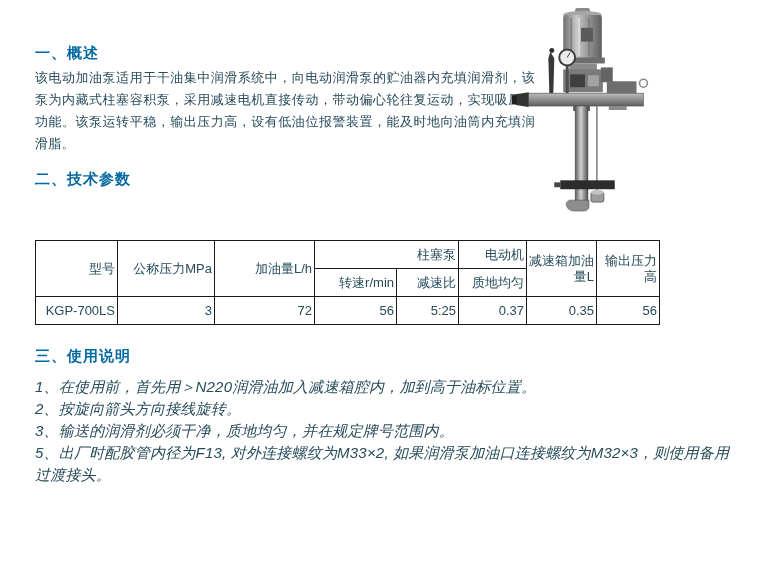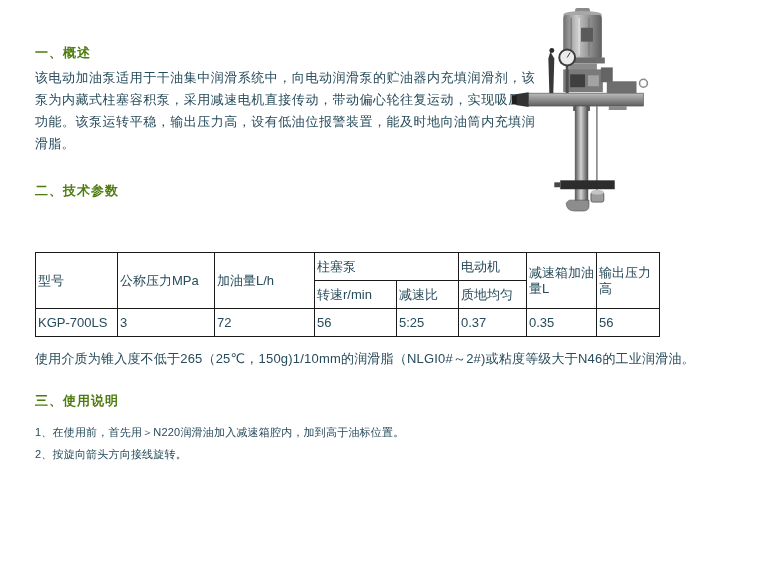--- a/index.html
+++ b/index.html
@@ -3,40 +3,40 @@
 <meta charset="utf-8">
 <style>
   html,body{margin:0;padding:0;}
   body{
     width:757px;height:580px;background:#ffffff;position:relative;overflow:hidden;
     font-family:"Liberation Sans","DejaVu Sans",sans-serif;
     color:#274b5b;
   }
   .page{padding:44px 0 0 35px;width:700px;}
   .section-heading{
-    font-size:13px;font-weight:700;color:#4d7c0f;margin:0;line-height:18px;
+    font-size:15px;font-weight:700;color:#0369a1;margin:0;line-height:18px;
     letter-spacing:1px;
   }
   .overview-body{
     width:500px;font-size:13px;line-height:22px;margin:5px 0 0 0;
     text-align:justify;letter-spacing:0.3px;
   }
-  #tech-heading{margin-top:27px;}
+  #tech-heading{margin-top:15px;}
   table.params{
     border-collapse:collapse;table-layout:fixed;width:624px;margin-top:52px;
     font-size:13px;color:#274b5b;
   }
   table.params th,table.params td{
-    border:1px solid #1a1a1a;text-align:left;vertical-align:middle;
+    border:1px solid #1a1a1a;text-align:right;vertical-align:middle;
     font-weight:400;padding:1px 2px;height:25px;line-height:16px;
   }
   .note{font-size:13px;line-height:22px;margin:11px 0 0 0;letter-spacing:0.2px;}
   #usage-heading{margin-top:22px;}
   .usage-list{margin:11px 0 0 0;padding:0;list-style:none;}
-  .usage-list li{font-size:11px;line-height:22px;letter-spacing:0.2px;}
+  .usage-list li{font-size:15px;line-height:22px;letter-spacing:0.2px;font-style:italic;}
   .pump-photo{position:absolute;left:510px;top:6px;}
 </style>
 </head>
 <body>
 
 <svg class="pump-photo" width="152" height="208" viewBox="0 0 150 210" aria-hidden="true">
   <defs>
     <linearGradient id="motorGrad" x1="0" y1="0" x2="1" y2="0">
       <stop offset="0" stop-color="#6f6f6f"></stop>
         <stop offset="0.35" stop-color="#c9c9c9"></stop>
@@ -142,22 +142,23 @@
         <td>72</td>
         <td>56</td>
         <td>5:25</td>
         <td>0.37</td>
         <td>0.35</td>
         <td>56</td>
       </tr>
     </tbody>
   </table>
 
-  <p class="note">使用介质为锥入度不低于265（25℃，150g)1/10mm的润滑脂（NLGI0#～2#)或粘度等级大于N46的工业润滑油。</p>
 
   <h2 class="section-heading" id="usage-heading">三、使用说明</h2>
 
   <ul class="usage-list">
     <li>1、在使用前，首先用＞N220润滑油加入减速箱腔内，加到高于油标位置。</li>
     <li>2、按旋向箭头方向接线旋转。</li>
+    <li>3、输送的润滑剂必须干净，质地均匀，并在规定牌号范围内。</li>
+    <li>5、出厂时配胶管内径为F13, 对外连接螺纹为M33×2, 如果润滑泵加油口连接螺纹为M32×3，则使用备用过渡接头。</li>
   </ul>
 
 </div>
 
 </body></html>

